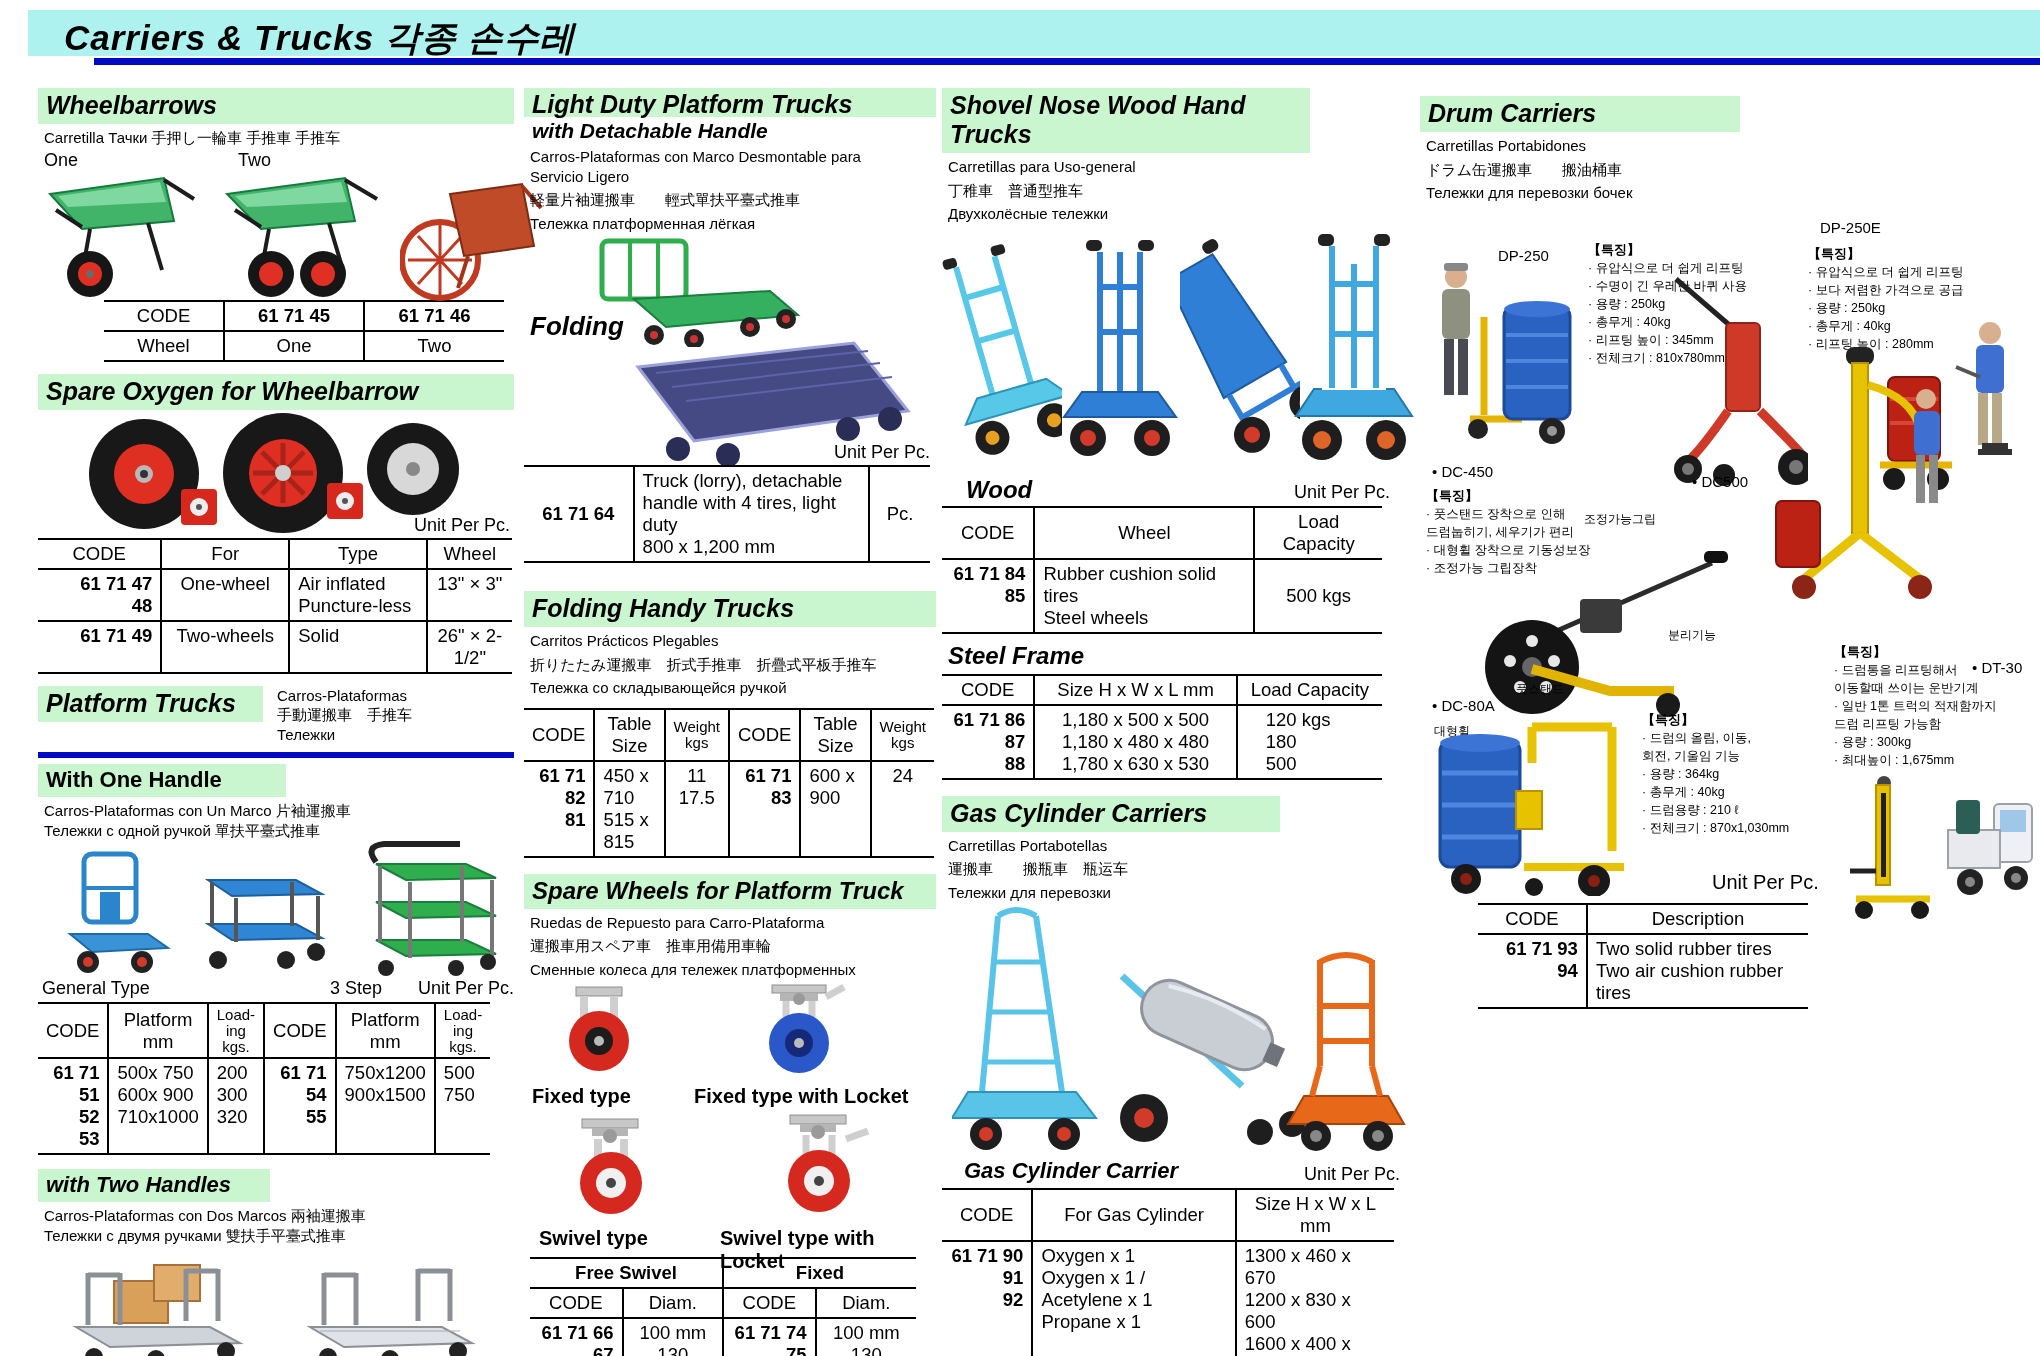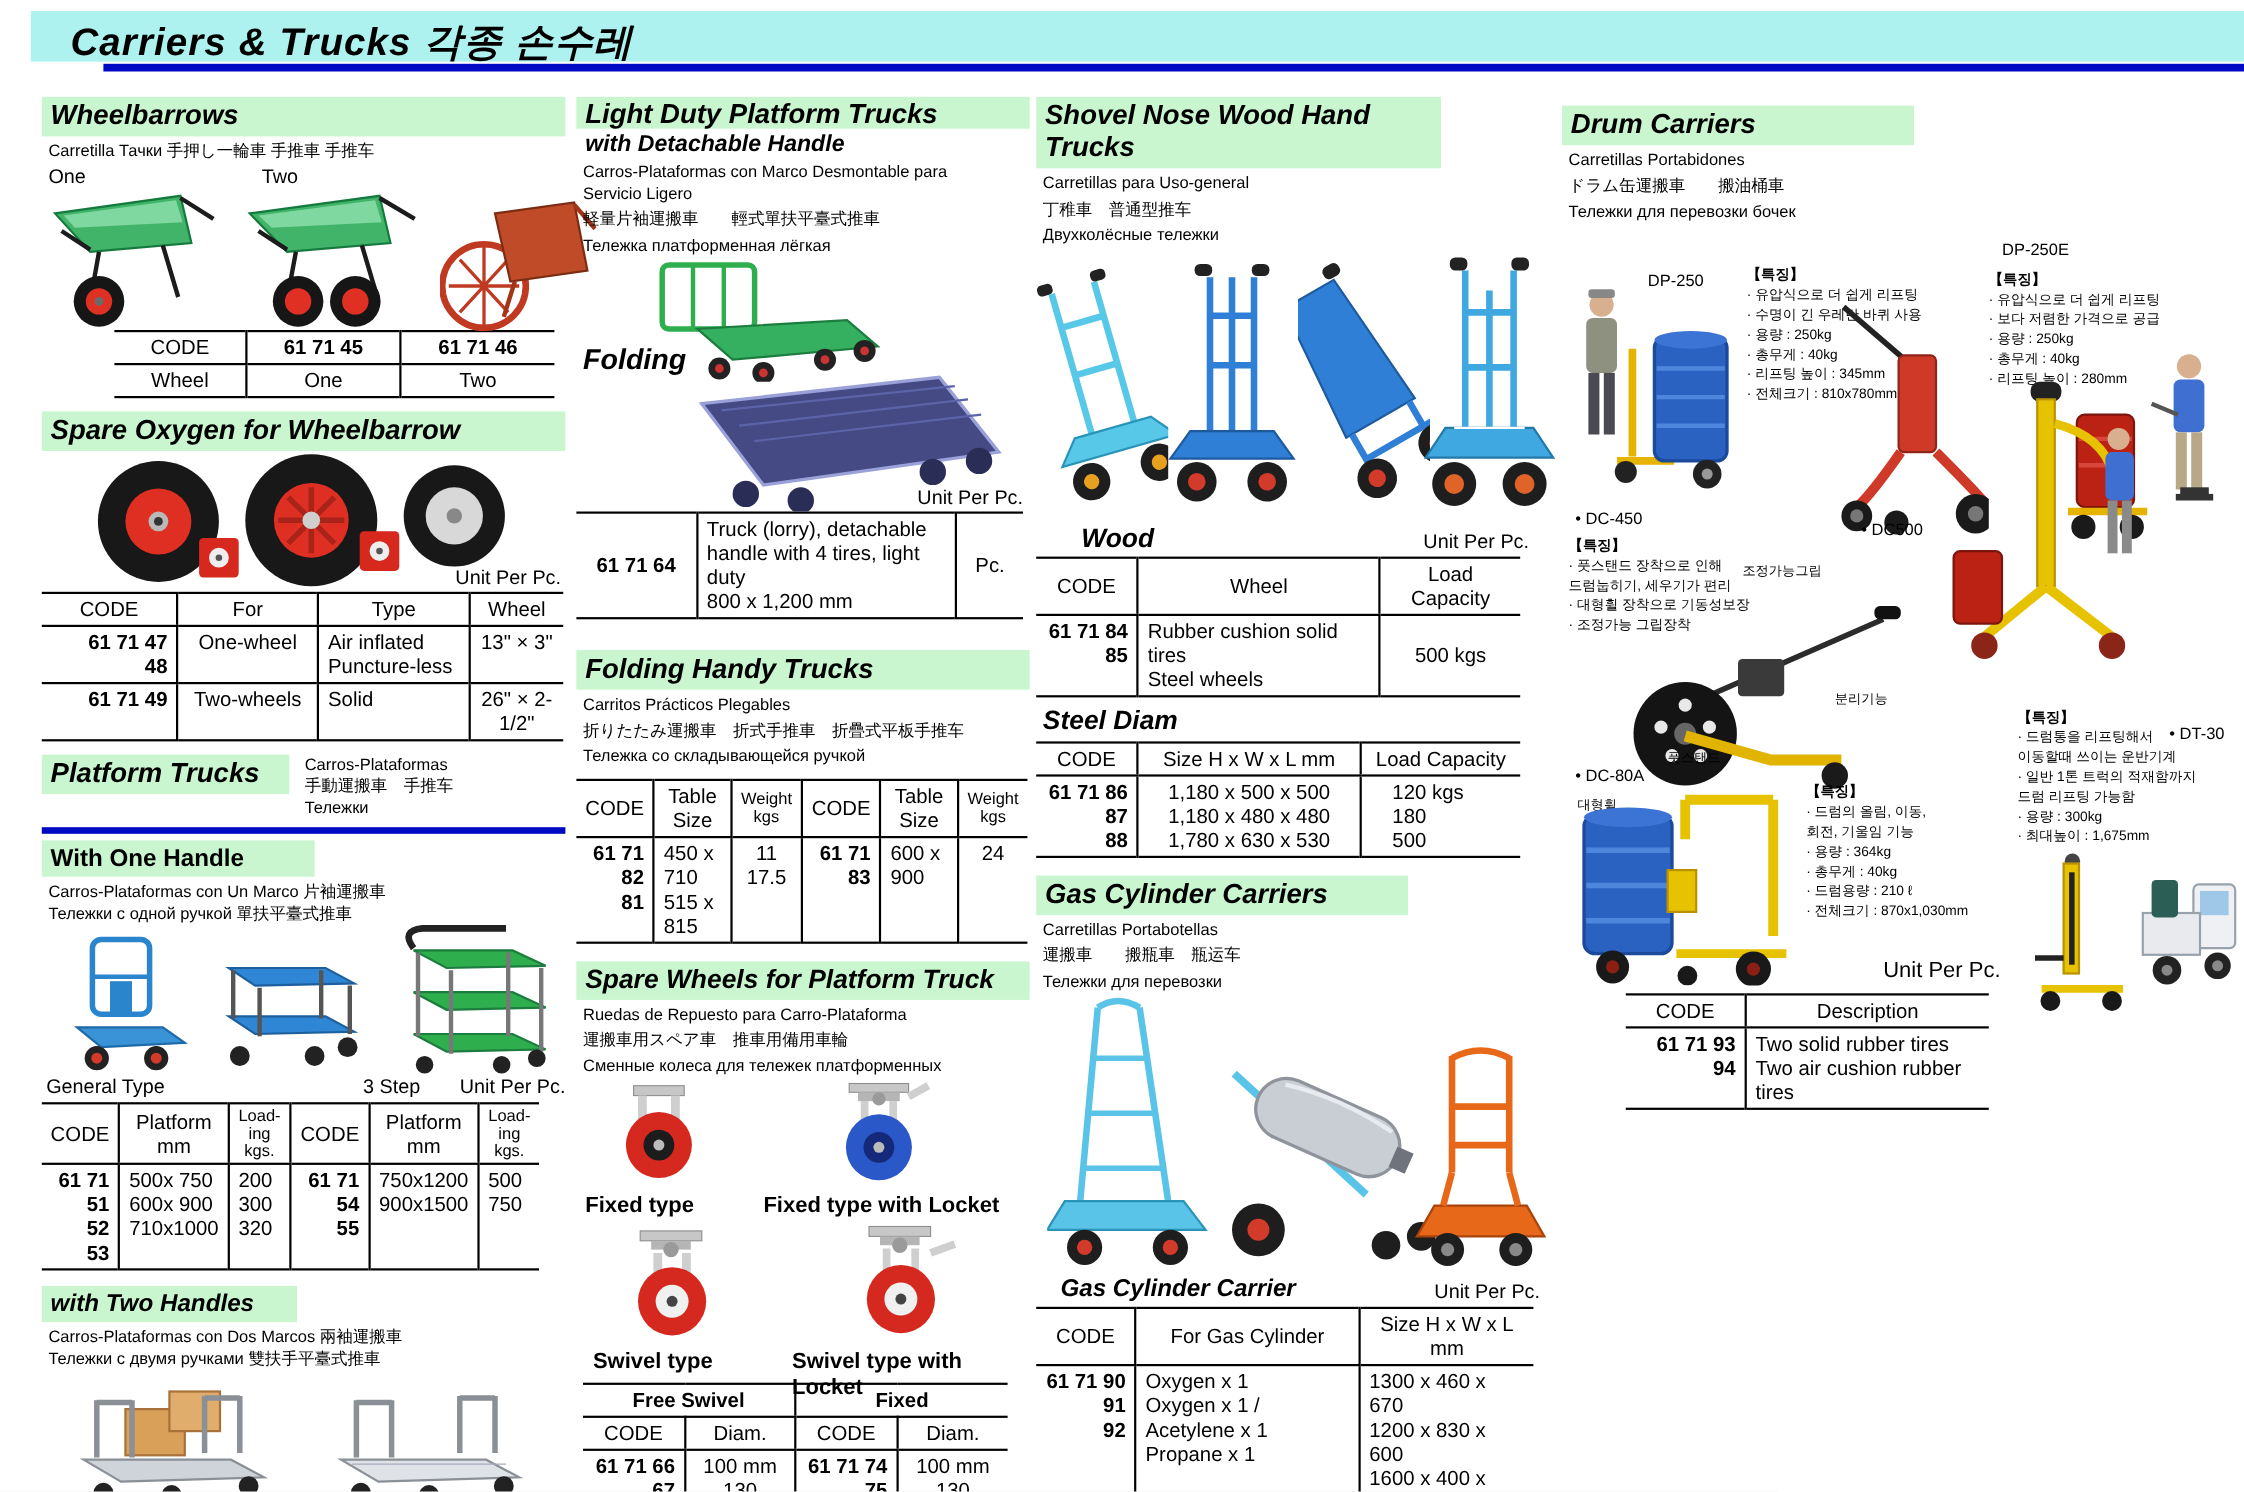--- a/index.html
+++ b/index.html
@@ -481,42 +481,42 @@
         <polygon points="20,165 100,165 118,192 2,192" fill="#3fa8e0" stroke="#2379a8" stroke-width="2"></polygon>
         <path d="M28,165 H92" stroke="#fff" stroke-width="2"></path>
         <circle cx="28" cy="216" r="20" fill="#1e1e1e"></circle>
           <circle cx="28" cy="216" r="9" fill="#e06428"></circle>
         <circle cx="92" cy="216" r="20" fill="#1e1e1e"></circle>
           <circle cx="92" cy="216" r="9" fill="#e06428"></circle>
       </svg>
     </div>
 
     <div class="figwrap" style="height:30px">
-      <div class="abs lab" style="left:41px;top:0">Wood</div>
+      <div class="abs lab" style="left:24px;top:0">Wood</div>
       <div class="abs unit" style="right:24px;top:6px">Unit Per Pc.</div>
     </div>
 
     <table class="ct" style="width:440px">
       <tbody>
           <tr class="hr">
         <td style="width:21%">CODE</td>
         <td class="v" style="width:50%">Wheel</td>
         <td class="v" style="width:29%">Load Capacity</td>
       </tr>
       <tr>
         <td class="code pre">61 71 84
 85</td>
         <td class="v pre">Rubber cushion solid tires
 Steel wheels</td>
         <td class="v c" style="vertical-align:middle">500 kgs</td>
       </tr>
     </tbody>
       </table>
 
-    <div class="lab" style="margin:8px 0 4px 6px">Steel Diam</div>
+    <div class="lab" style="margin:8px 0 4px 6px">Steel Frame</div>
 
     <table class="ct" style="width:440px">
       <tbody>
           <tr class="hr">
         <td style="width:21%">CODE</td>
         <td class="v" style="width:46%">Size H x W x L mm</td>
         <td class="v" style="width:33%">Load Capacity</td>
       </tr>
       <tr>
         <td class="code pre">61 71 86

